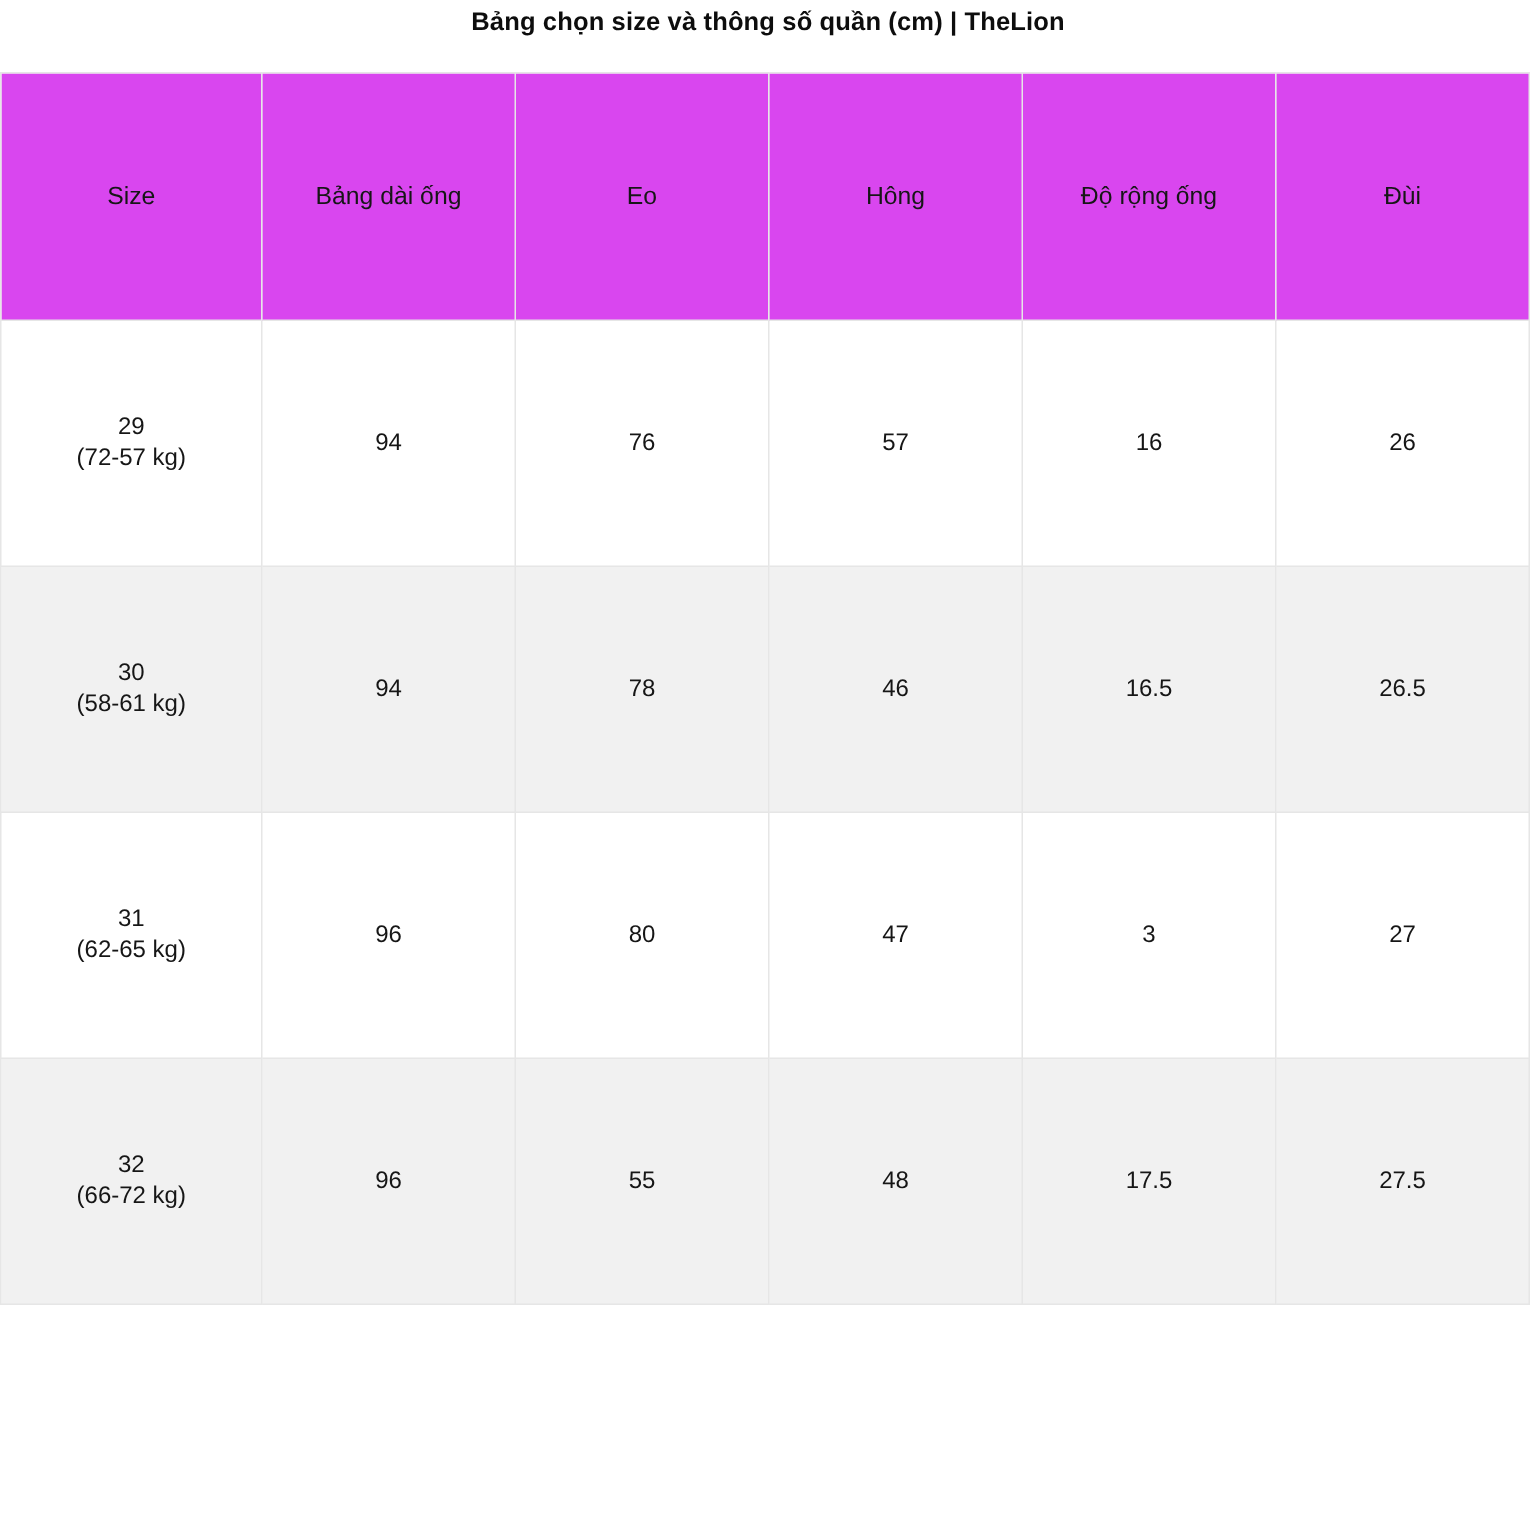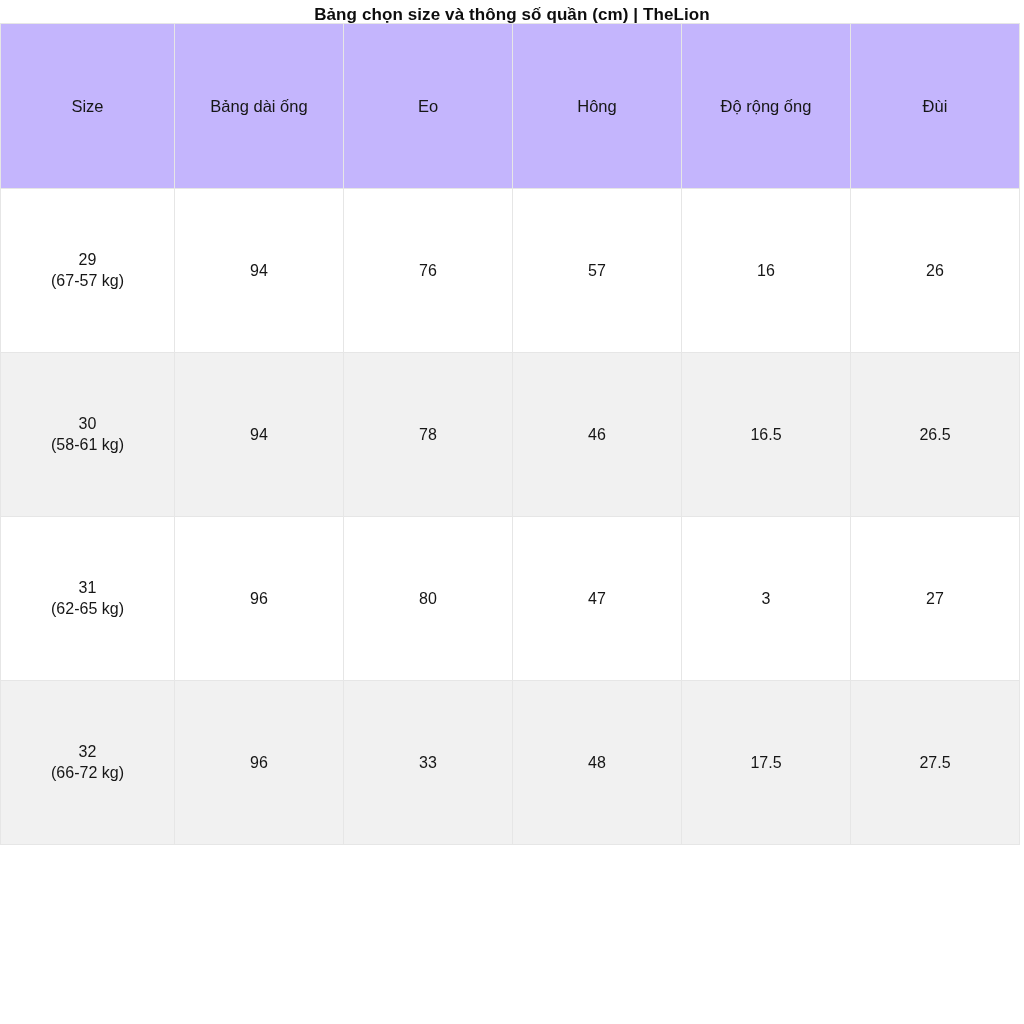--- a/index.html
+++ b/index.html
@@ -17,21 +17,21 @@
   }
 
   #page {
     width: 1024px;
     height: 1024px;
     position: relative;
     box-sizing: border-box;
   }
 
   .page-title {
-    height: 23px;
+    height: 48px;
     line-height: 30px;
     text-align: center;
     font-size: 17px;
     font-weight: bold;
     color: #0d0d0d;
     letter-spacing: 0.1px;
     white-space: nowrap;
   }
 
   table.size-table {
@@ -51,21 +51,21 @@
     text-align: center;
     vertical-align: middle;
     font-size: 16px;
     font-weight: normal;
     color: #161616;
     padding: 0 4px;
   }
 
   table.size-table thead th {
     height: 164px;
-    background: #c4b5fd;
+    background: #d946ef;
     font-size: 16.5px;
   }
 
   table.size-table tbody td {
     height: 163px;
     background: #ffffff;
   }
 
   table.size-table tbody tr.alt td {
     background: #f1f1f1;
@@ -107,21 +107,21 @@
         <th>Độ rộng ống</th>
         <th>Đùi</th>
       </tr>
     </thead>
     <tbody>
 
       <tr>
         <td>
           <span class="cell-size">
             <span class="size-num">29</span>
-            <span class="size-weight">(67-57 kg)</span>
+            <span class="size-weight">(72-57 kg)</span>
           </span>
         </td>
         <td>94</td>
         <td>76</td>
         <td>57</td>
         <td>16</td>
         <td>26</td>
       </tr>
 
       <tr class="alt">
@@ -153,21 +153,21 @@
       </tr>
 
       <tr class="alt">
         <td>
           <span class="cell-size">
             <span class="size-num">32</span>
             <span class="size-weight">(66-72 kg)</span>
           </span>
         </td>
         <td>96</td>
-        <td>33</td>
+        <td>55</td>
         <td>48</td>
         <td>17.5</td>
         <td>27.5</td>
       </tr>
 
 
     </tbody>
   </table>
 
 </div>

